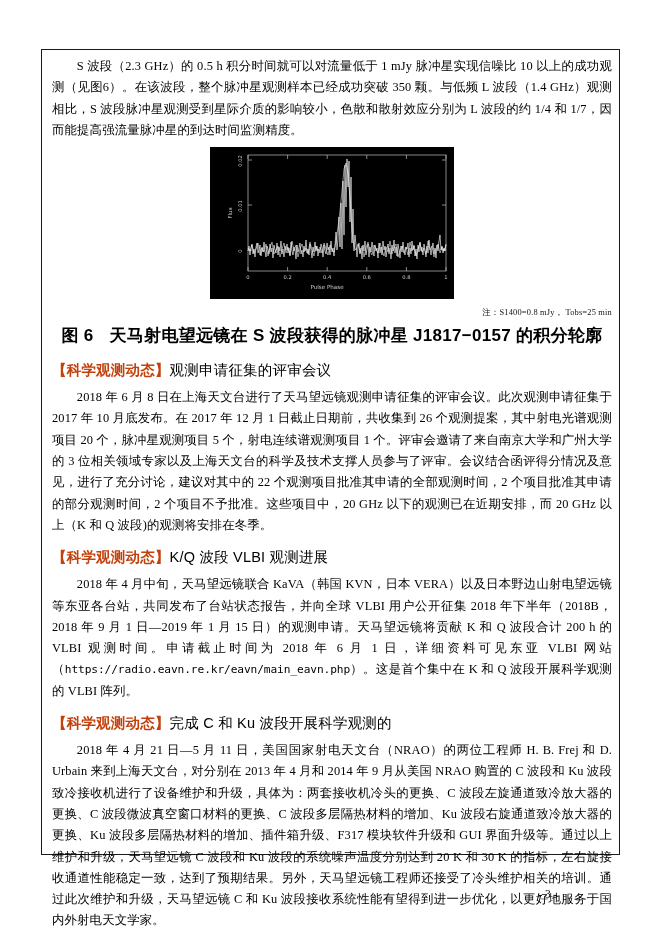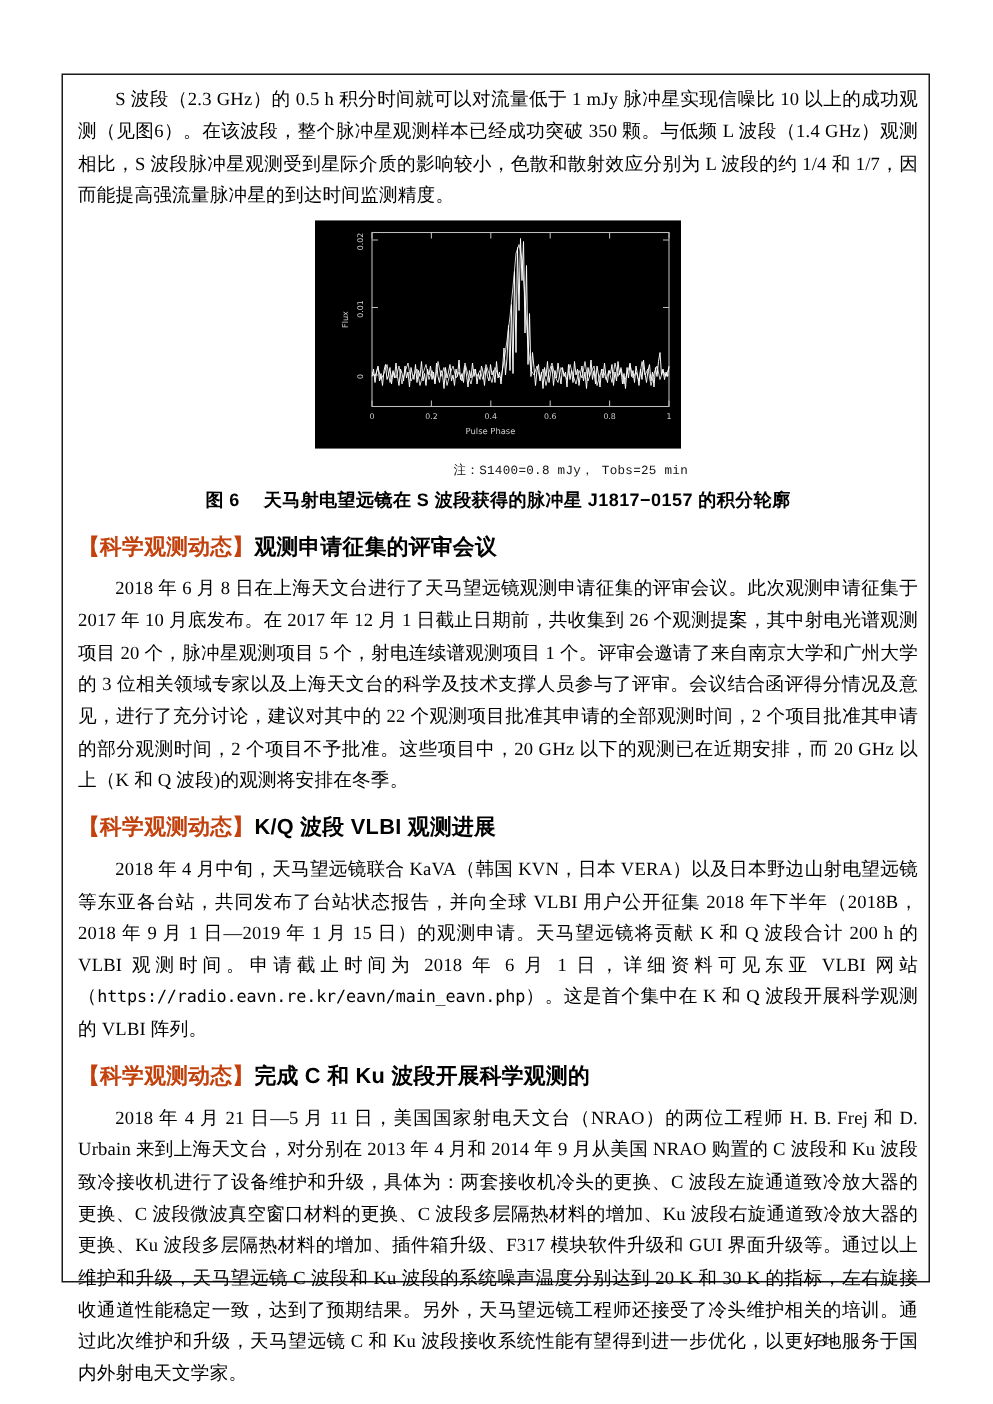--- a/index.html
+++ b/index.html
@@ -57,31 +57,31 @@
     display: inline-block;
     width: 244px;
     height: 152px;
     background: #000000;
     position: relative;
     overflow: hidden;
   }
   .plot-svg { display: block; }
   .fig-note {
     margin: 4px 0 0 0;
-    text-align: center;
+    text-align: right;
     padding-left: 97px;
     font-size: 8.4px;
-    font-family: Liberation Mono, monospace;
+    font-family: Liberation Serif, serif;
     color: #111;
     letter-spacing: 0.2px;
   }
   .fig-caption {
     margin: 6px 0 12px 0;
     text-align: center;
-    font-size: 12px;
+    font-size: 17px;
     font-weight: bold;
     font-family: "Liberation Sans", "DejaVu Sans", sans-serif;
     letter-spacing: 0.3px;
   }
   .fig-caption .fig-num { margin-right: 16px; }
 
   
   h2.section-heading {
     margin: 10px 0 6px 0;
     font-size: 14.5px;
@@ -89,21 +89,21 @@
     font-family: "Liberation Sans", "DejaVu Sans", sans-serif;
     line-height: 22px;
     letter-spacing: 0.2px;
   }
   h2.section-heading .tag {
     color: #c2410c;
     font-weight: bold;
   }
   h2.section-heading .title {
     color: #000000;
-    font-weight: bold;
+    font-weight: normal;
   }
   .mono {
     font-family: "DejaVu Sans Mono", "Liberation Mono", monospace;
     font-size: 11.2px;
     letter-spacing: -0.1px;
   }
   .page-number {
     position: absolute;
     left: 0;
     top: 888px;

